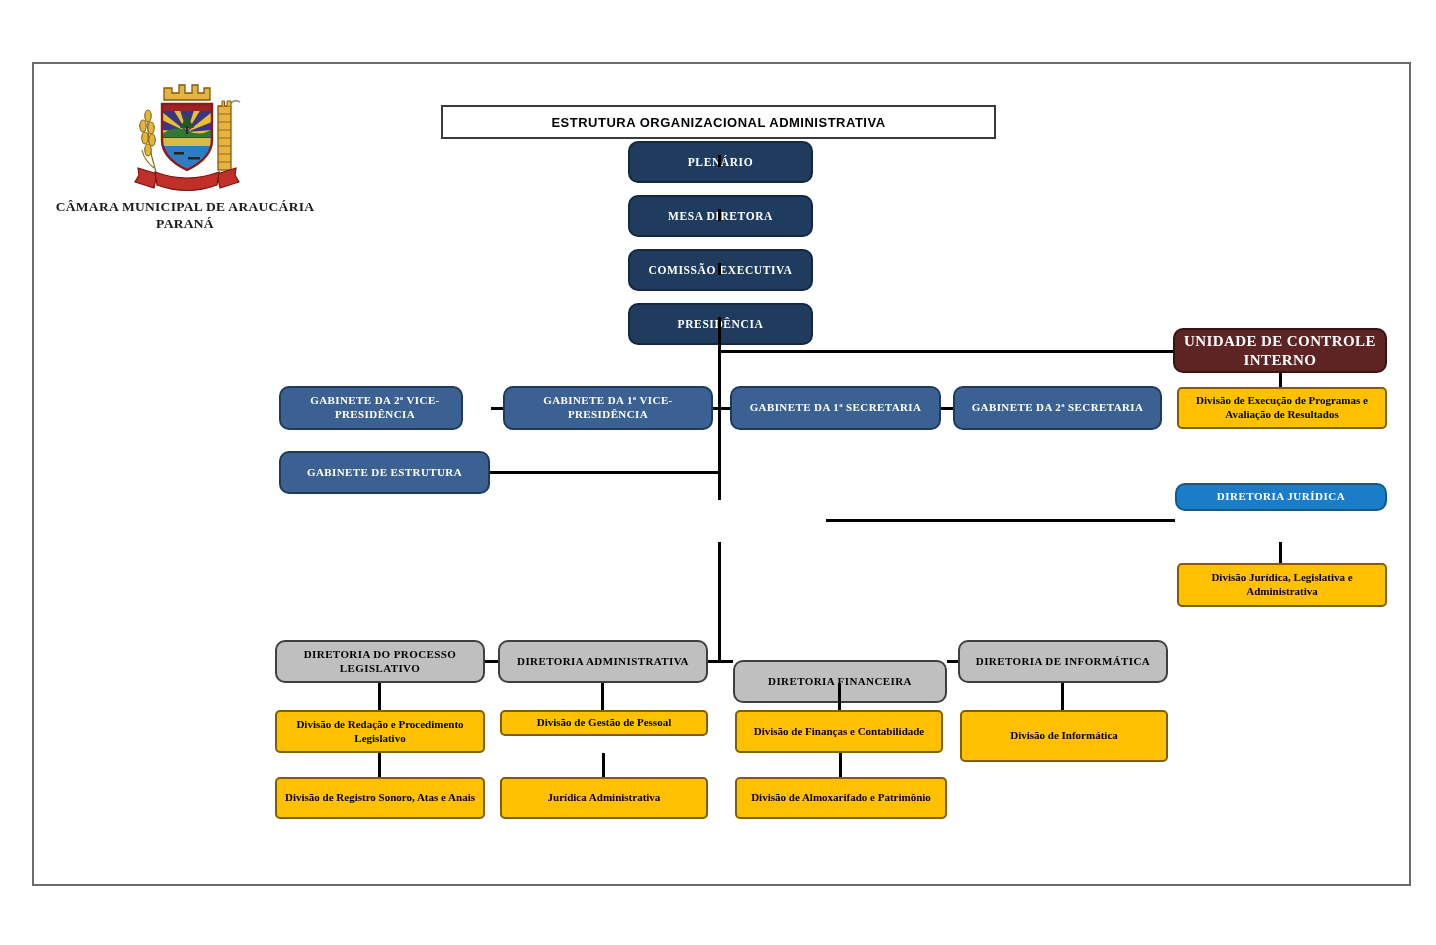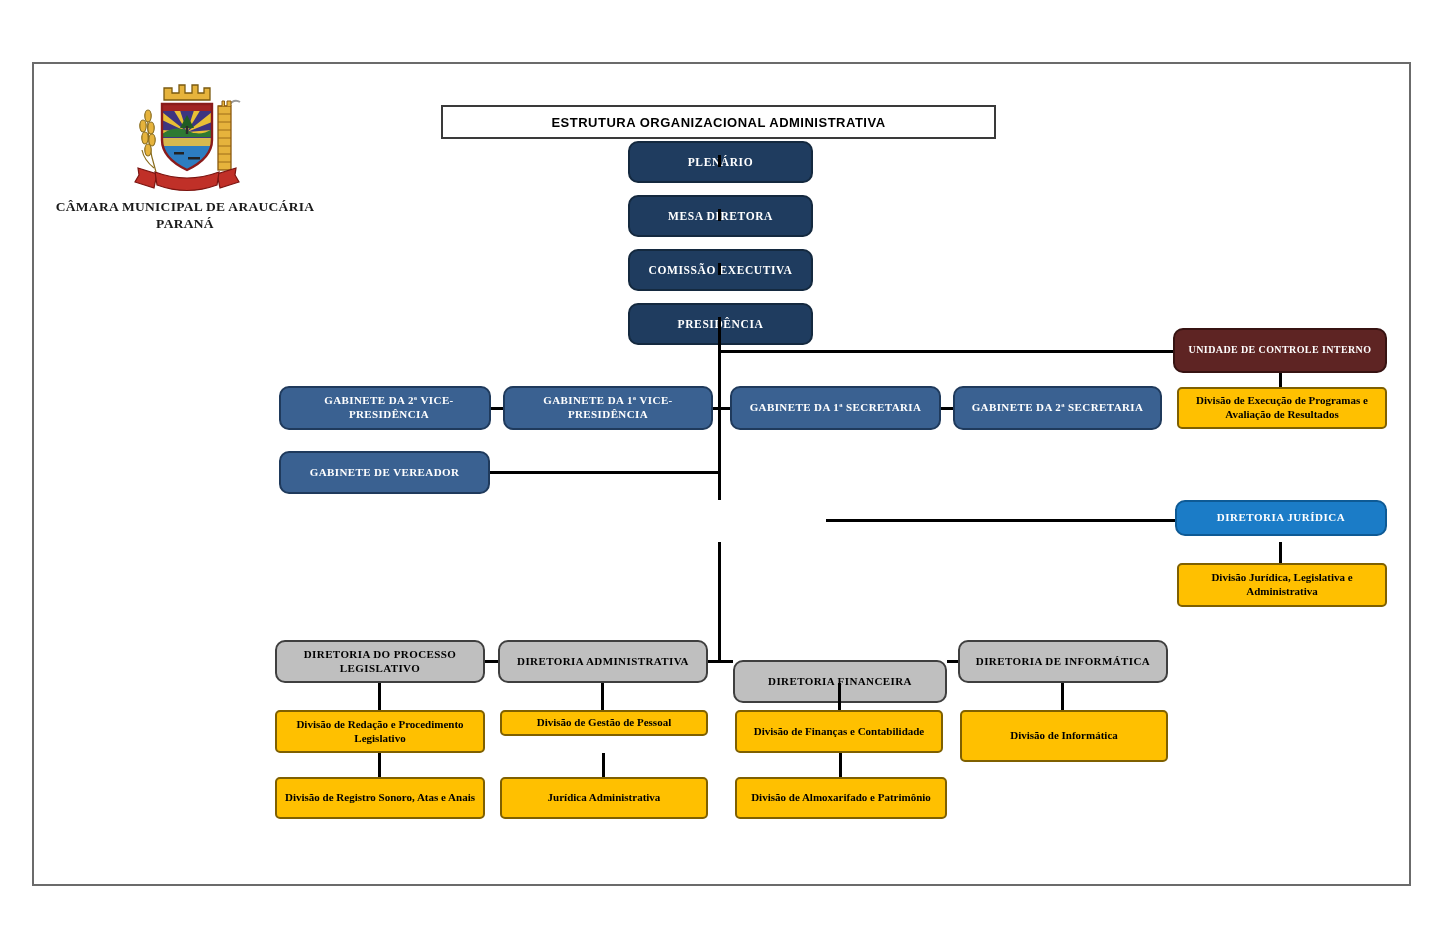--- a/index.html
+++ b/index.html
@@ -11,21 +11,21 @@
              border:2px solid #3A3A3A;background:#fff;display:flex;align-items:center;justify-content:center;
              font-family:"Liberation Sans",sans-serif;font-weight:bold;font-size:13px;letter-spacing:0.5px;color:#000;margin-top:32px;}
   .org-name{position:absolute;left:35px;top:198px;width:300px;text-align:center;
             font-weight:bold;font-size:13.5px;line-height:17px;letter-spacing:0.3px;color:#1a1a1a;}
   .logo{position:absolute;left:124px;top:80px;width:126px;height:116px;}
   .node{position:absolute;display:flex;align-items:center;justify-content:center;text-align:center;
         box-sizing:border-box;font-weight:bold;padding:2px 8px;border-radius:10px;line-height:1.25;}
   .navy  {background:var(--navy,#1F3C5F);border:2px solid #14293F;color:#fff;font-size:11.5px;letter-spacing:0.6px;margin-top:28px;}
   .steel {background:var(--steel_blue,#3A6191);border:2px solid #1F3A5C;color:#fff;font-size:11px;letter-spacing:0.4px;}
   .bright{background:var(--bright_blue,#1B7CC7);border:2px solid #0E5A95;color:#fff;font-size:11px;letter-spacing:0.5px;}
-  .maroon{background:var(--maroon,#5E2423);border:2px solid #371312;color:#fff;font-size:10px;letter-spacing:0.4px;}
+  .maroon{background:var(--maroon,#5E2423);border:2px solid #371312;color:#fff;font-size:15px;letter-spacing:0.4px;}
   .yellow{background:var(--yellow,#FFC000);border:2px solid #7F6000;color:#000;font-size:11px;border-radius:5px;}
   .gray  {background:var(--gray,#BFBFBF);border:2px solid #3F3F3F;color:#000;font-size:11px;letter-spacing:0.4px;}
   .line{position:absolute;background:var(--line,#000);}
 </style>
 </head>
 <body>
 
 <div class="stage">
   <div class="frame"></div>
 
@@ -102,27 +102,27 @@
   </div>
 
   <div class="node navy" style="left:628px;top:113px;width:185px;height:42px;">PLENÁRIO</div>
   <div class="node navy" style="left:628px;top:167px;width:185px;height:42px;">MESA DIRETORA</div>
   <div class="node navy" style="left:628px;top:221px;width:185px;height:42px;">COMISSÃO EXECUTIVA</div>
   <div class="node navy" style="left:628px;top:275px;width:185px;height:42px;">PRESIDÊNCIA</div>
 
   <div class="node maroon" style="left:1173px;top:328px;width:214px;height:45px;">UNIDADE DE CONTROLE INTERNO</div>
   <div class="node yellow" style="left:1177px;top:387px;width:210px;height:42px;">Divisão de Execução de Programas e Avaliação de Resultados</div>
 
-  <div class="node steel" style="left:279px;top:386px;width:212px;height:44px;padding-left:16px;">GABINETE DA 2ª VICE-PRESIDÊNCIA</div>
+  <div class="node steel" style="left:279px;top:386px;width:184px;height:44px;padding-left:16px;">GABINETE DA 2ª VICE-PRESIDÊNCIA</div>
   <div class="node steel" style="left:503px;top:386px;width:210px;height:44px;">GABINETE DA 1ª VICE-PRESIDÊNCIA</div>
   <div class="node steel" style="left:730px;top:386px;width:211px;height:44px;">GABINETE DA 1ª SECRETARIA</div>
   <div class="node steel" style="left:953px;top:386px;width:209px;height:44px;">GABINETE DA 2ª SECRETARIA</div>
-  <div class="node steel" style="left:279px;top:451px;width:211px;height:43px;">GABINETE DE VEREADOR</div>
+  <div class="node steel" style="left:279px;top:451px;width:211px;height:43px;">GABINETE DE ESTRUTURA</div>
 
-  <div class="node bright" style="left:1175px;top:500px;width:212px;height:36px;">DIRETORIA JURÍDICA</div>
+  <div class="node bright" style="left:1175px;top:483px;width:212px;height:28px;">DIRETORIA JURÍDICA</div>
   <div class="node yellow" style="left:1177px;top:563px;width:210px;height:44px;">Divisão Jurídica, Legislativa e Administrativa</div>
 
   <div class="node gray" style="left:275px;top:640px;width:210px;height:43px;">DIRETORIA DO PROCESSO LEGISLATIVO</div>
   <div class="node gray" style="left:498px;top:640px;width:210px;height:43px;">DIRETORIA ADMINISTRATIVA</div>
   <div class="node gray" style="left:733px;top:640px;width:214px;height:43px;margin-top:20px;">DIRETORIA FINANCEIRA</div>
   <div class="node gray" style="left:958px;top:640px;width:210px;height:43px;border-radius:10px;">DIRETORIA DE INFORMÁTICA</div>
 
   <div class="node yellow" style="left:275px;top:710px;width:210px;height:43px;">Divisão de Redação e Procedimento Legislativo</div>
   <div class="node yellow" style="left:500px;top:710px;width:208px;height:26px;">Divisão de Gestão de Pessoal</div>
   <div class="node yellow" style="left:735px;top:710px;width:208px;height:43px;">Divisão de Finanças e Contabilidade</div>

